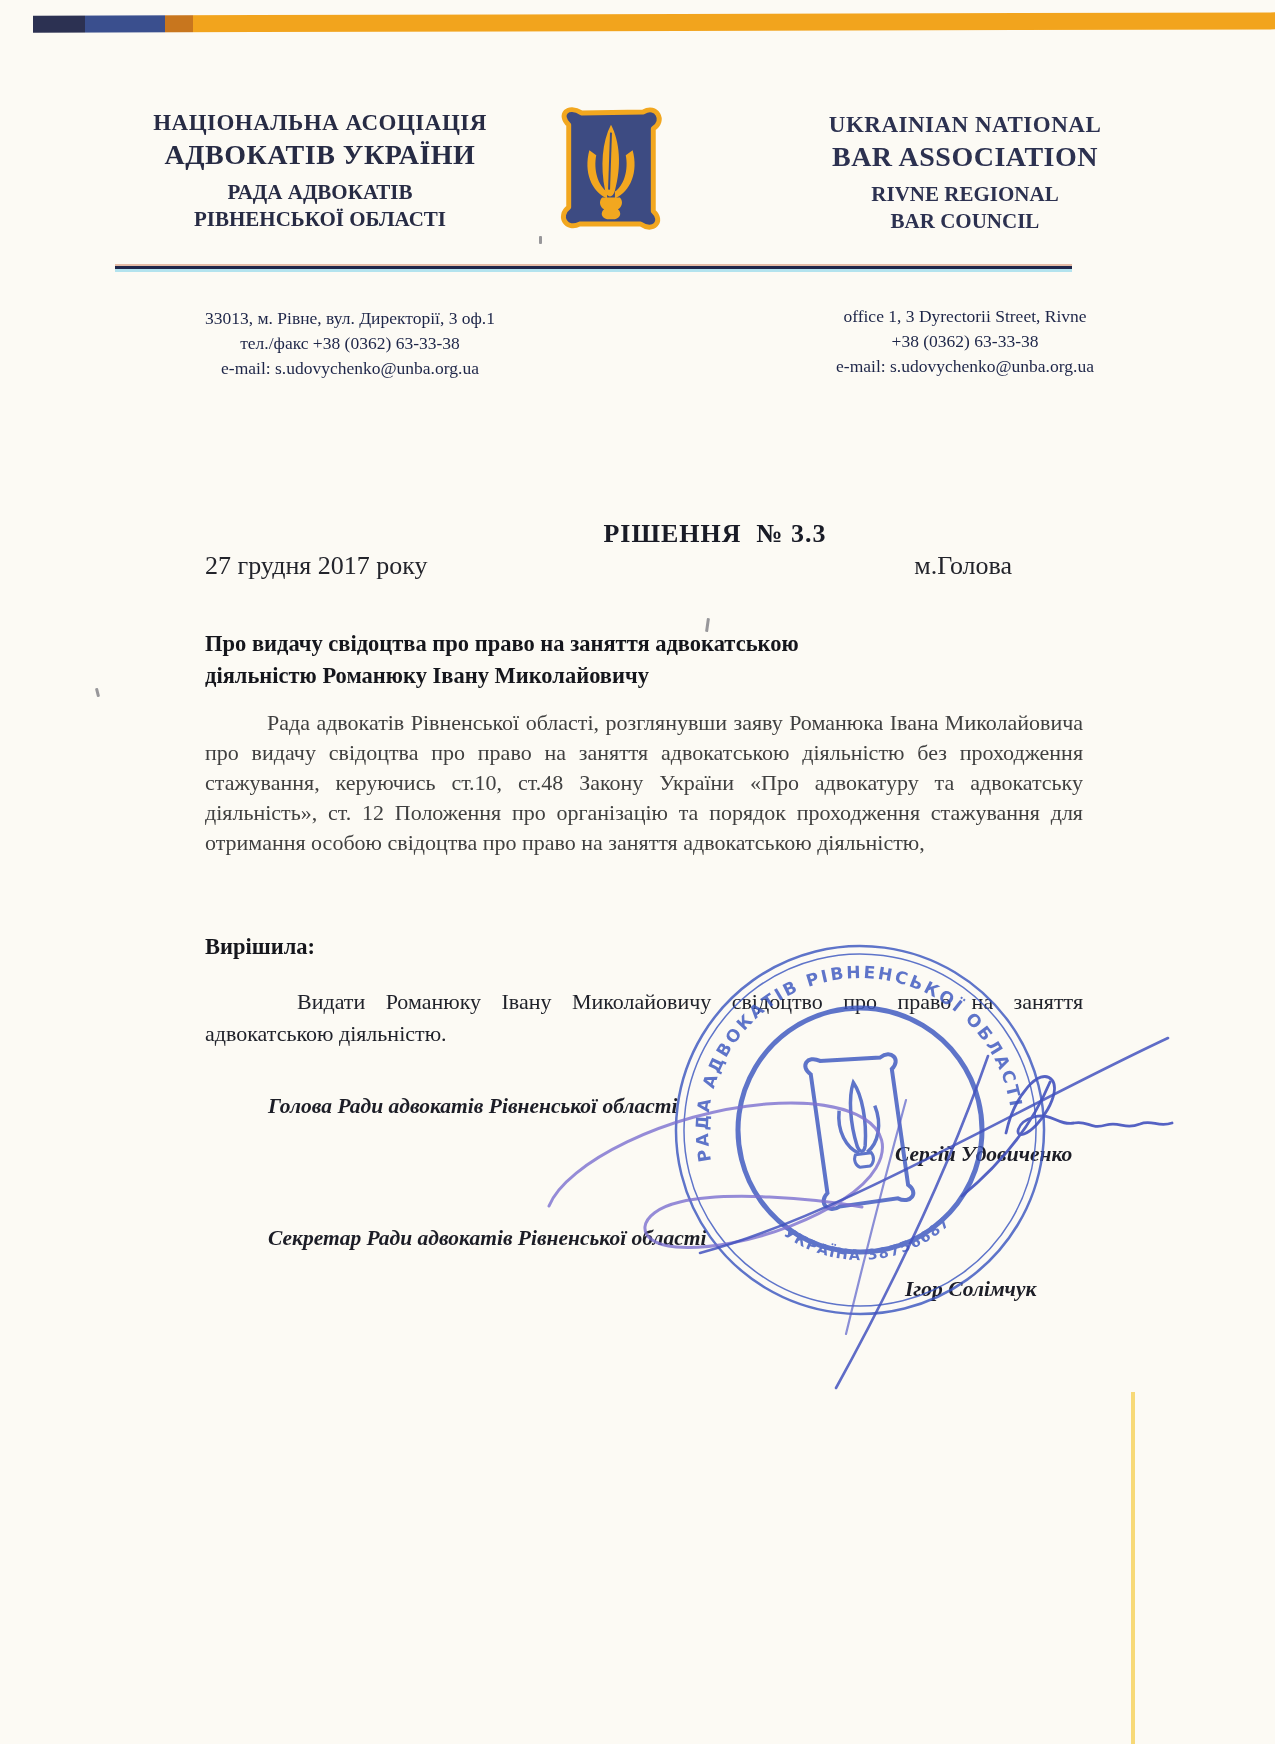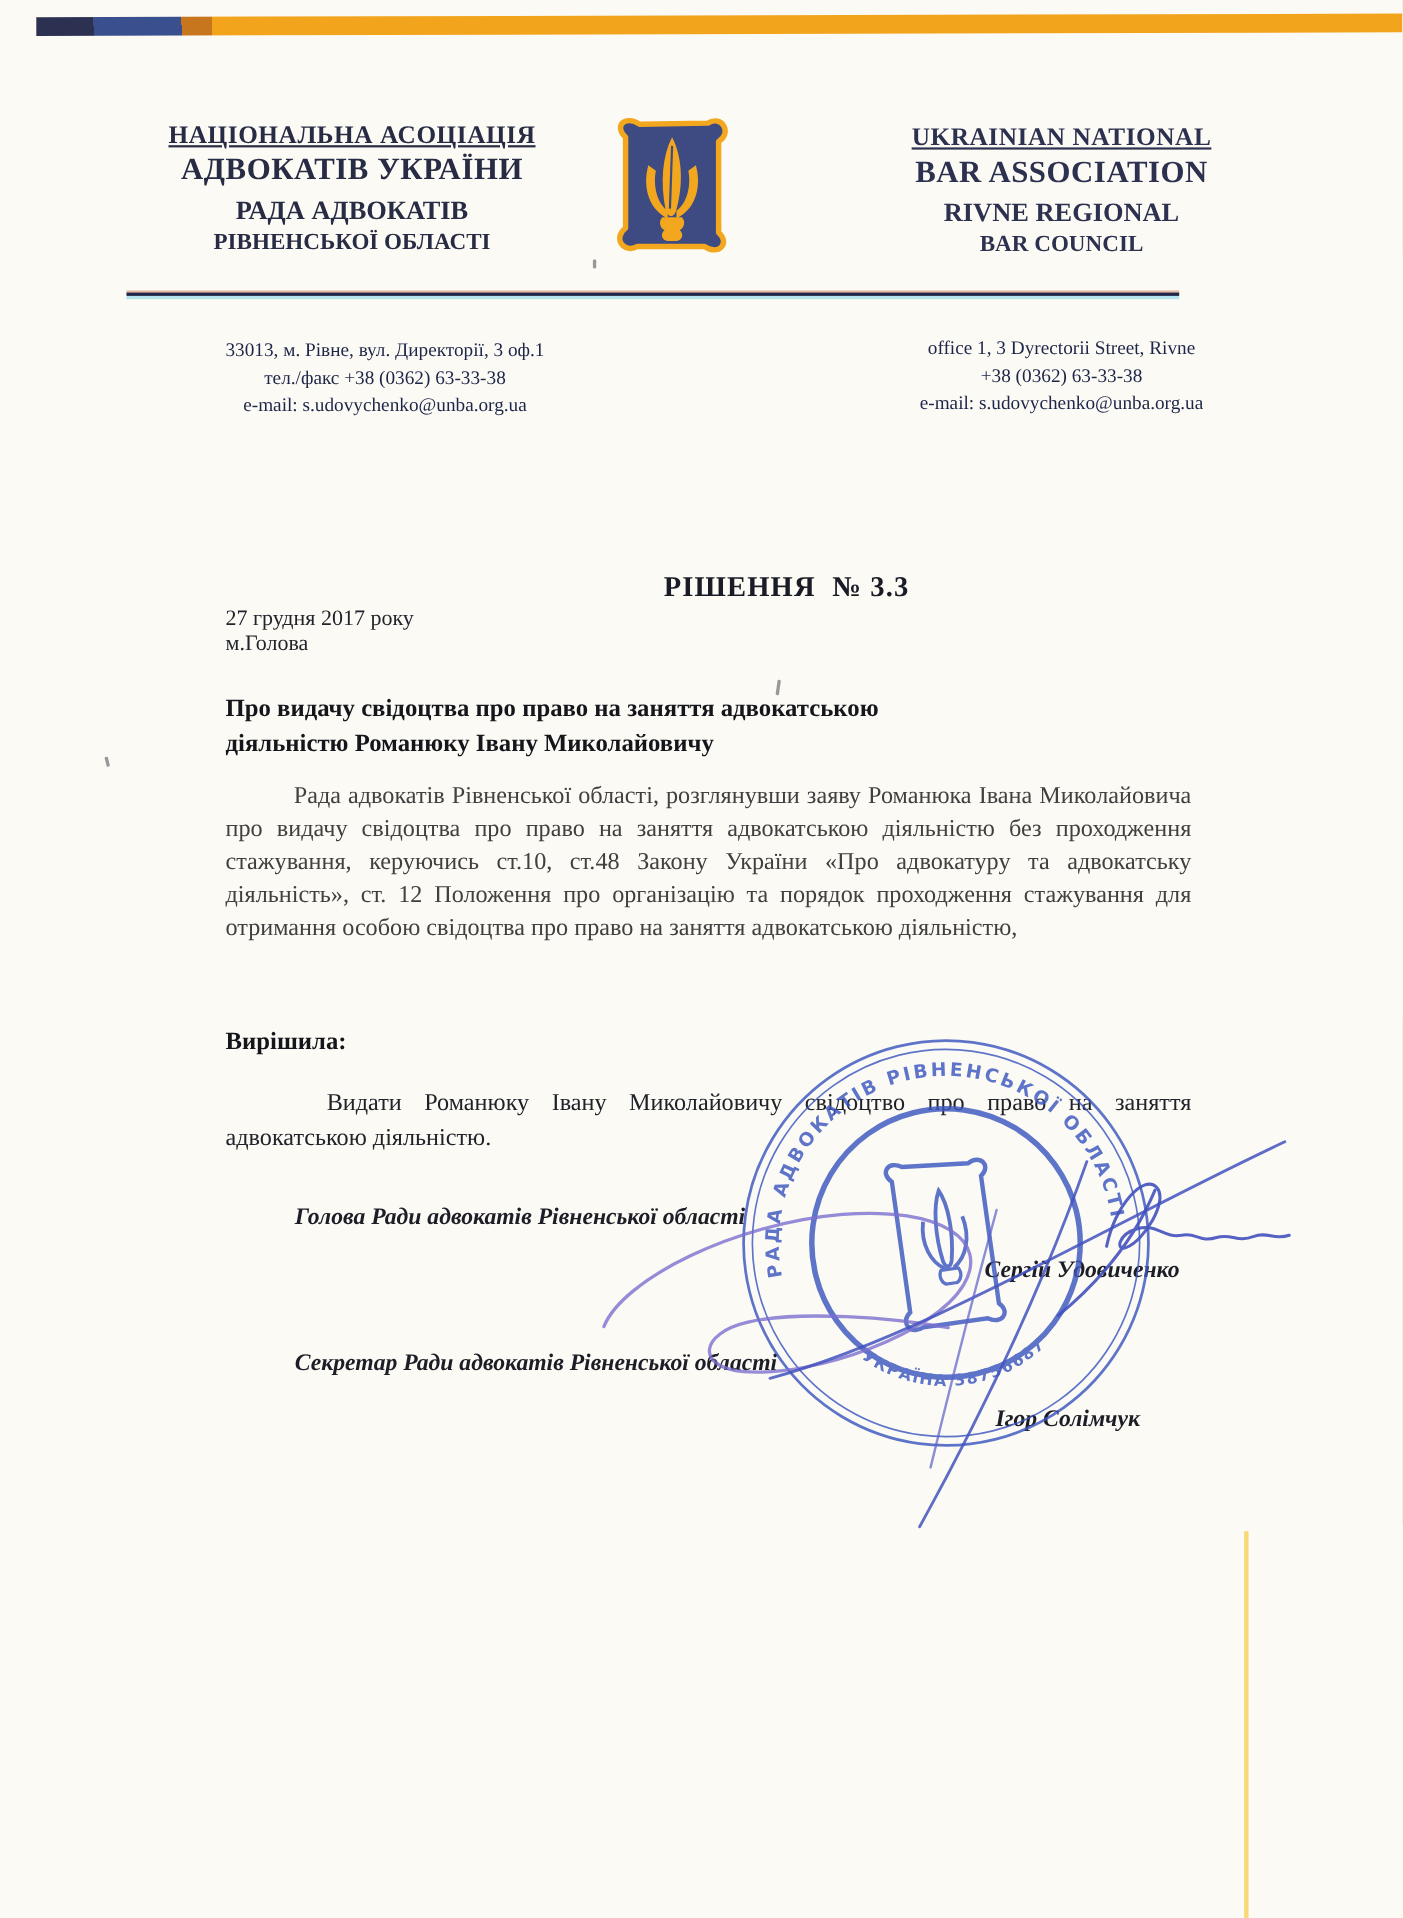--- a/index.html
+++ b/index.html
@@ -16,38 +16,38 @@
       #2c3152 0px,#2c3152 52px,
       #3a4f8e 52px,#3a4f8e 132px,
       #c8761e 132px,#c8761e 160px,
       #f2a41d 160px,#f2a41d 100%);
     transform:rotate(-0.15deg);
   }
   
   .org{text-align:center;color:#272b44;}
   .org-ua{left:100px;top:108px;width:440px;}
   .org-en{left:745px;top:110px;width:440px;color:#2c3150;}
-  .org .l1{font-size:23px;font-weight:700;letter-spacing:.5px;line-height:30px;text-decoration:underline;}
+  .org .l1{font-size:23px;font-weight:700;letter-spacing:.5px;line-height:30px;}
   .org .l2{font-size:28px;font-weight:700;letter-spacing:.5px;line-height:34px;}
-  .org .l3{font-size:24px;font-weight:700;line-height:28px;margin-top:6px;}
+  .org .l3{font-size:21px;font-weight:700;line-height:28px;margin-top:6px;}
   .org .l4{font-size:21px;font-weight:700;line-height:27px;}
   .logo{left:552px;top:98px;width:118px;height:140px;}
   
   .rule{
     left:115px;top:266px;width:957px;height:3px;background:#20264a;
     box-shadow:0 -2px 0 rgba(190,70,20,.35), 0 3px 0 rgba(90,200,230,.45);
   }
   .addr{text-align:center;font-size:17.5px;line-height:25px;color:#1d2548;}
   .addr-ua{left:140px;top:306px;width:420px;}
   .addr-en{left:745px;top:304px;width:440px;}
   .title{
     left:205px;top:487px;width:1020px;text-align:center;
     font-size:26px;font-weight:700;letter-spacing:1px;color:#191b26;white-space:pre;margin-top:32px;
   }
-  .dateline{left:205px;top:551px;width:807px;display:flex;justify-content:space-between;font-size:20px;color:#23242b;flex-direction:column;}
+  .dateline{left:205px;top:551px;width:807px;display:flex;justify-content:space-between;font-size:26px;color:#23242b;}
   .subject{left:205px;top:628px;width:780px;font-size:22.5px;font-weight:700;line-height:32px;color:#15161c;}
   .bodypar{
     left:205px;top:708px;width:878px;font-size:22px;line-height:30px;
     text-align:justify;text-indent:62px;color:#404040;
   }
   .resolved{left:205px;top:934px;font-size:22.5px;font-weight:700;color:#15161c;}
   .resolution{
     left:205px;top:986px;width:878px;font-size:22px;line-height:32px;
     text-align:justify;text-indent:92px;color:#20222a;
   }

